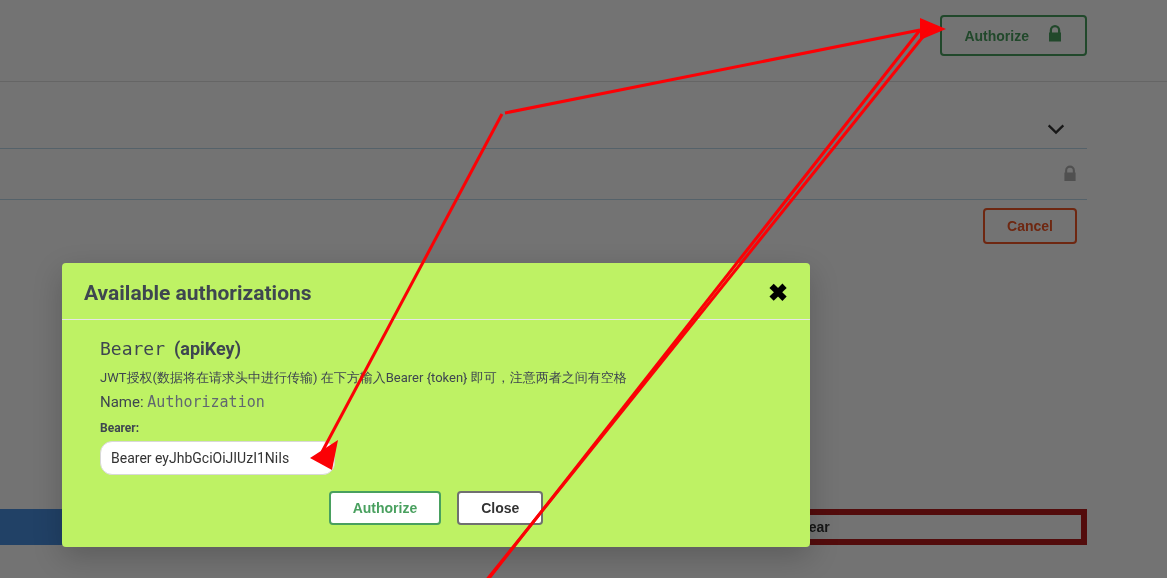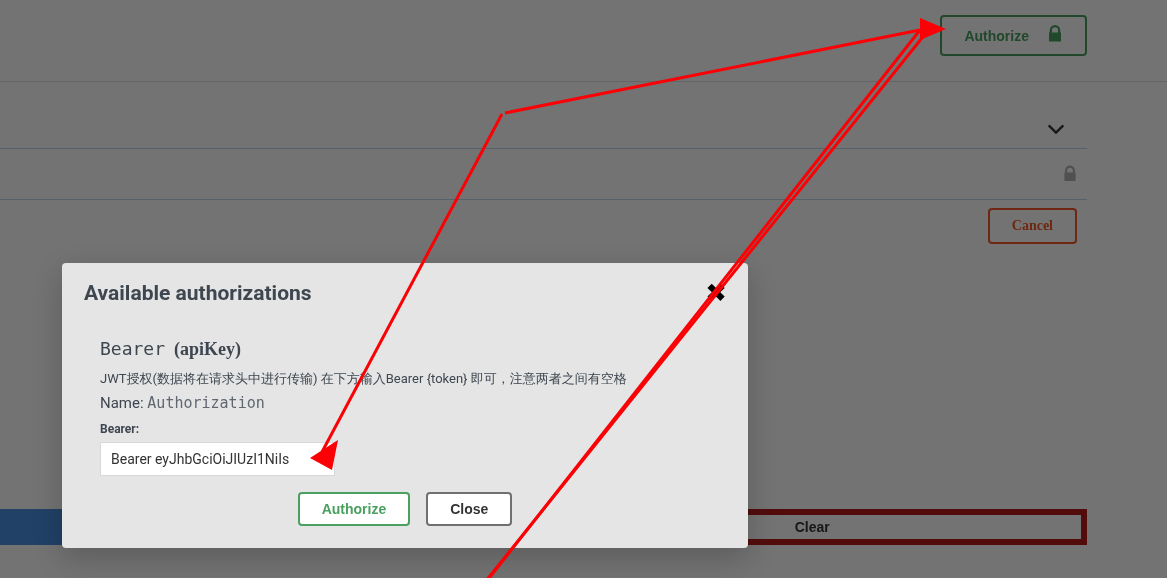--- a/index.html
+++ b/index.html
@@ -79,21 +79,20 @@
       top: 208px;
       right: 90px;
       padding: 8px 22px;
       background: #ffffff;
       border: 2px solid #f35826;
       color: #f35826;
       font-weight: 700;
       border-radius: 4px;
       font-size: 14px;
       cursor: pointer;
-      font-family: Liberation Serif, serif;
     }
     .exec-bar {
       position: absolute;
       top: 509px;
       left: 0; right: 80px;
       height: 36px;
       display: flex;
     }
     .exec-btn {
       flex: 1;
@@ -115,22 +114,22 @@
       cursor: pointer;
       text-align: center;
     }
 
     
     .modal {
       position: absolute;
       z-index: 10;
       top: 263px;
       left: 62px;
-      width: 686px;
-      background: #e5e5e5;
+      width: 748px;
+      background: #bef264;
       border-radius: 4px;
       box-shadow: 0 10px 30px rgba(0,0,0,0.2);
     }
     .modal-header {
       display: flex;
       align-items: center;
       justify-content: space-between;
       padding: 18px 22px 14px 22px;
       border-bottom: 1px solid #e6e6e6;
     }
@@ -155,21 +154,20 @@
       font-size: 18px;
       color: #3e4650;
       margin-bottom: 10px;
     }
     .scheme-title .code {
       font-family: Menlo, Consolas, monospace;
       font-weight: 400;
     }
     .scheme-title .type {
       font-weight: 700;
-      font-family: Liberation Serif, serif;
     }
     .desc {
       font-size: 13px;
       color: #3e4650;
       margin-bottom: 6px;
     }
     .meta {
       font-size: 15px;
       color: #3e4650;
       margin-bottom: 3px;
@@ -182,21 +180,21 @@
       font-size: 12px;
       font-weight: 700;
       color: #3e4650;
       margin-top: 10px;
       margin-bottom: 6px;
     }
     .text-input {
       width: 235px;
       padding: 8px 10px;
       border: 1px solid #d8d8d8;
-      border-radius: 0;
+      border-radius: 12px;
       font-size: 14px;
       font-family: inherit;
       color: #333;
     }
     .modal-actions {
       display: flex;
       justify-content: center;
       gap: 16px;
       margin-top: 16px;
     }

